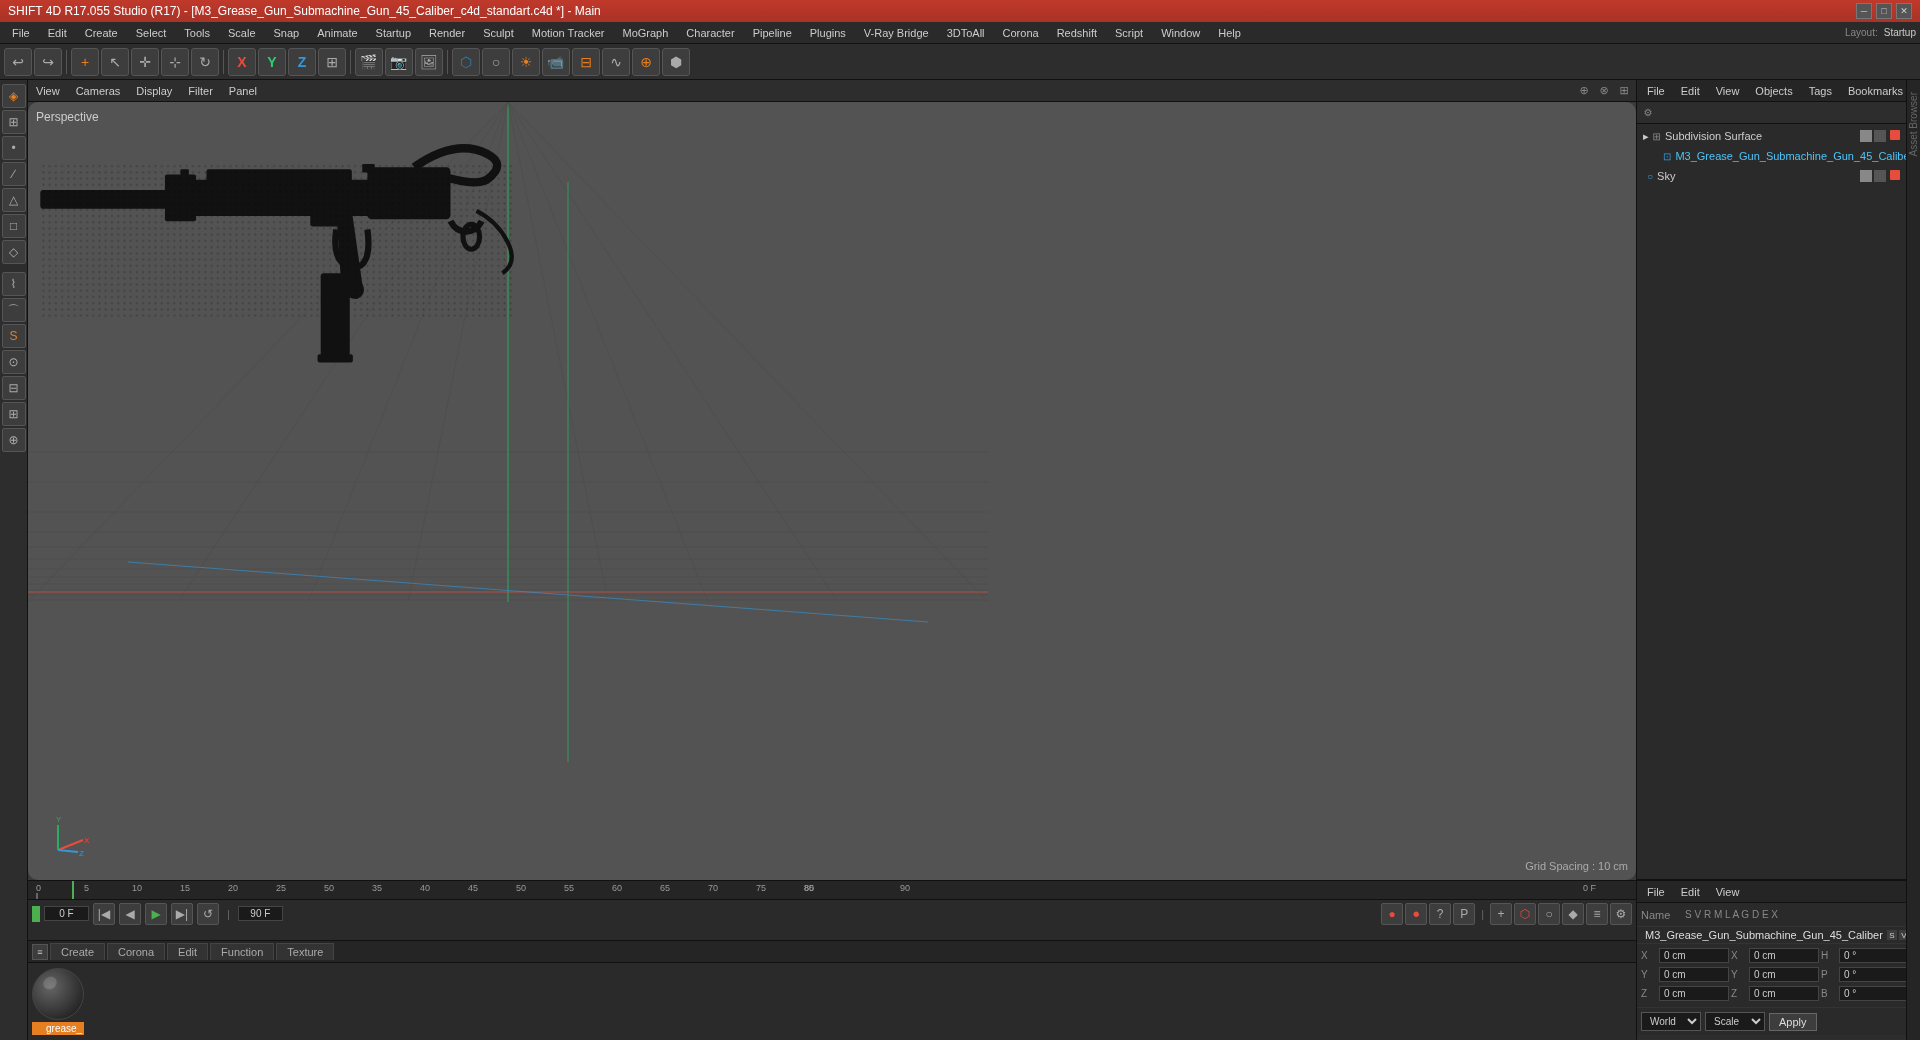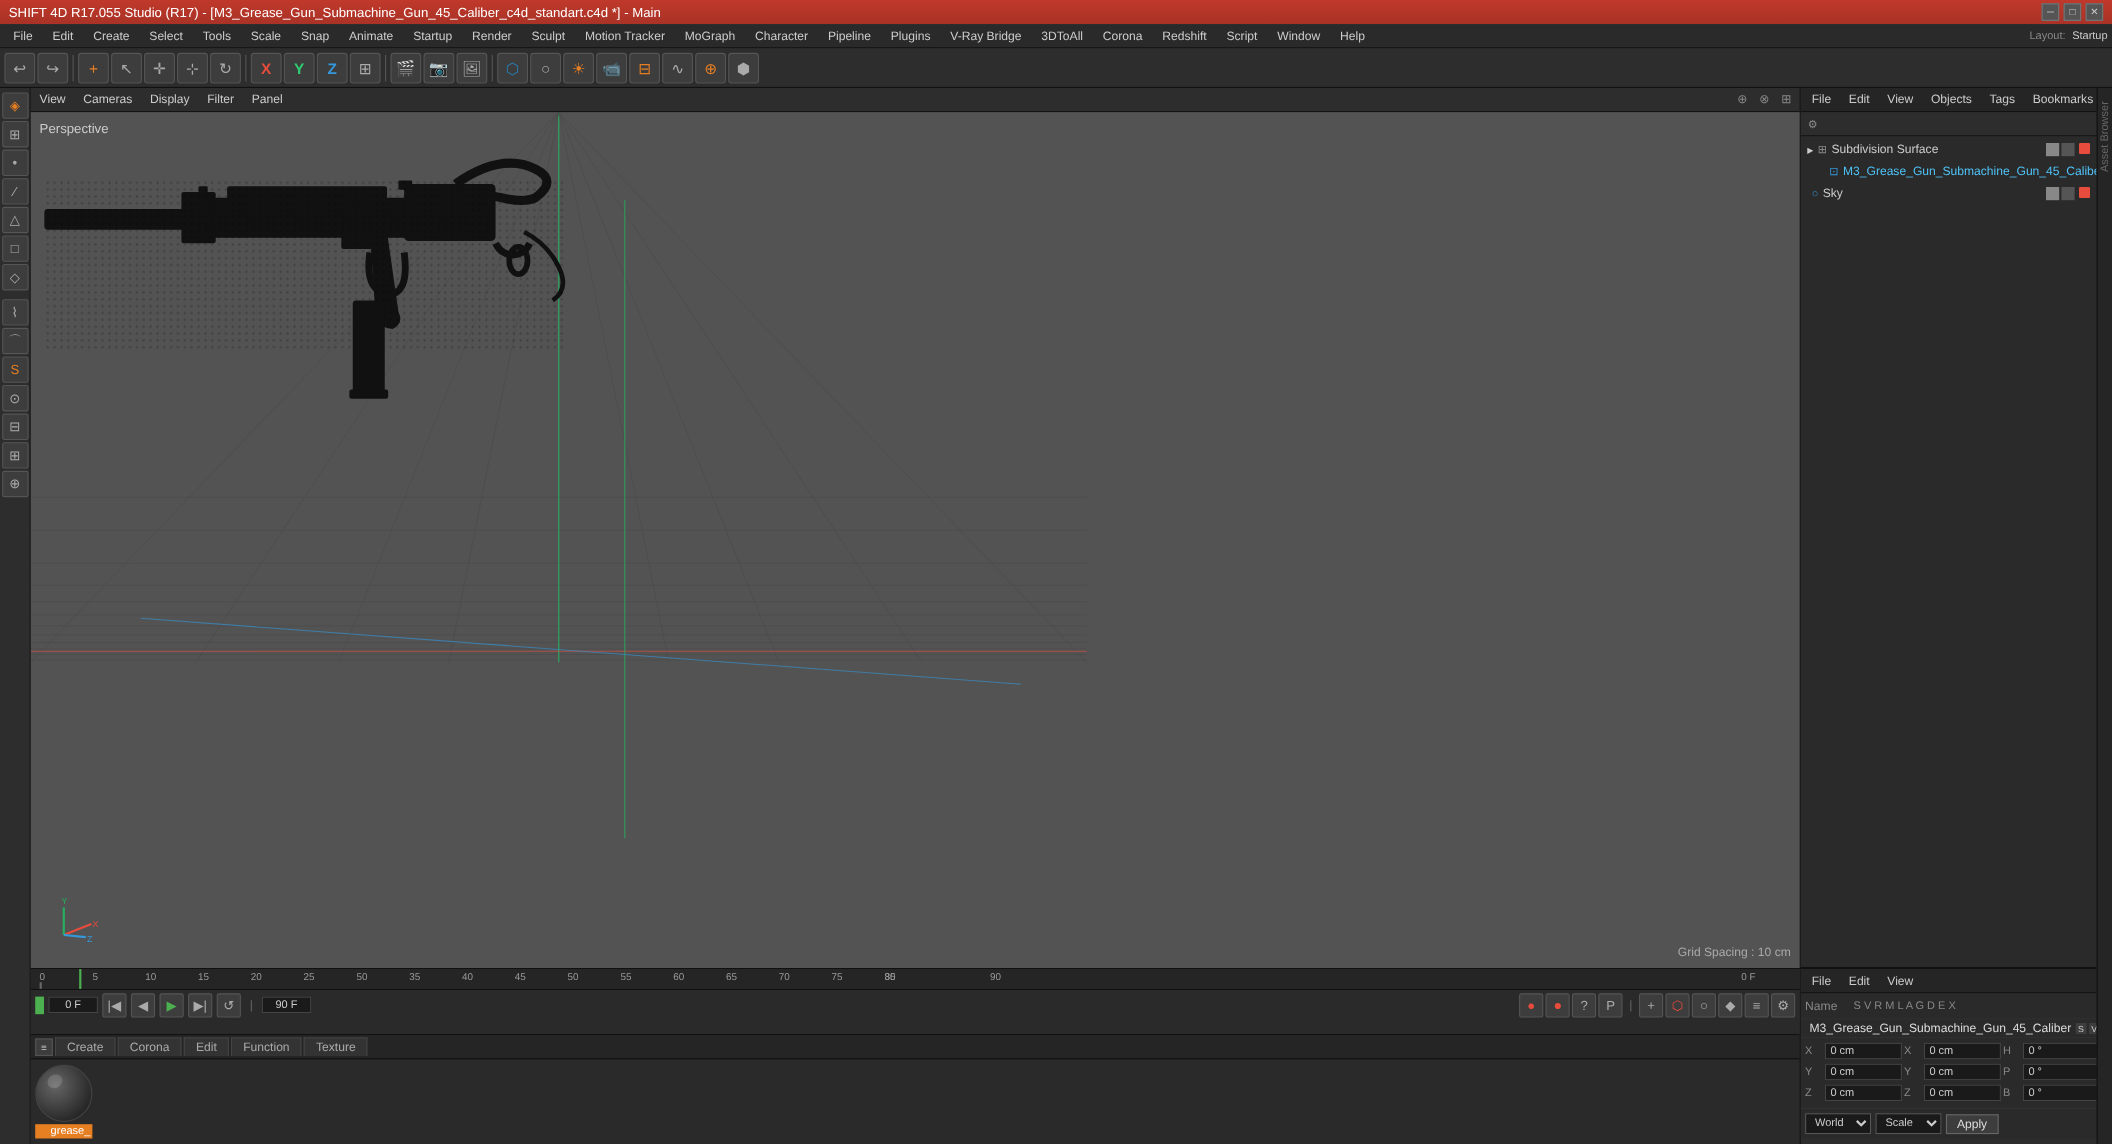--- a/index.html
+++ b/index.html
@@ -154,20 +154,21 @@
       display: flex;
       gap: 4px;
     }
 
     
     #viewport-3d {
       flex: 1;
       background: #535353;
       position: relative;
       overflow: hidden;
+      border-radius: 10px;
     }
 
     
     #grid-canvas {
       position: absolute;
       top: 0; left: 0;
       width: 100%;
       height: 100%;
     }
 

